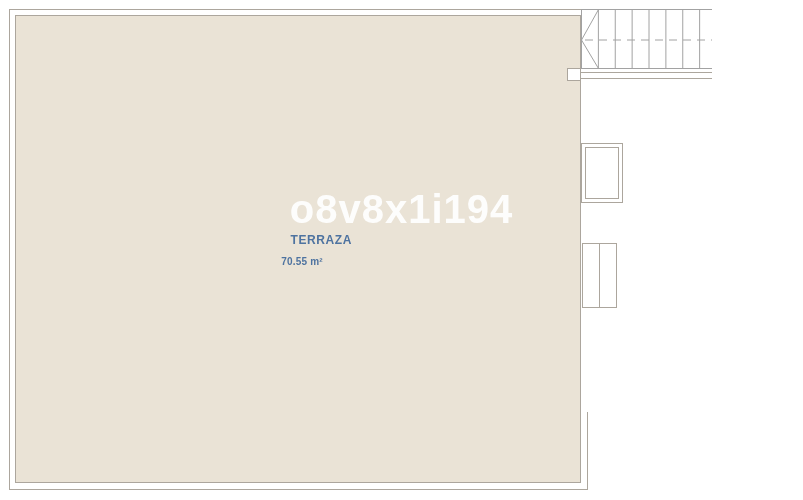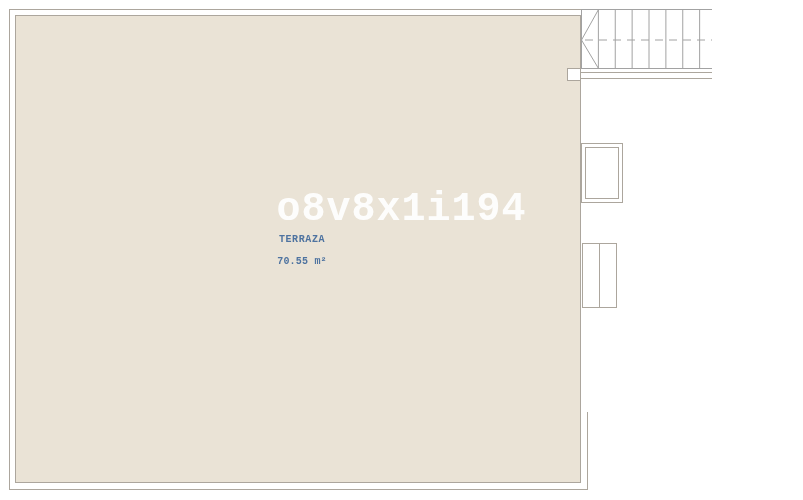--- a/index.html
+++ b/index.html
@@ -2,21 +2,21 @@
 <html style="--background: #FFFFFF; --terrace_fill: #EAE3D6; --wall_line: #ACA69D; --stair_line: #A2A2A2; --label: #4E73A0; --watermark: #FFFFFF;"><head>
 <meta charset="utf-8">
 <style>
   html, body { margin: 0; padding: 0; background: #ffffff; }
   .canvas {
     position: relative;
     width: 712px;
     height: 500px;
     background: var(--background, #ffffff);
     overflow: hidden;
-    font-family: Liberation Mono, monospace;
+    font-family: Liberation Sans, sans-serif;
   }
   .outer-wall {
     position: absolute;
     left: 9px; top: 9px;
     width: 579px; height: 481px;
     box-sizing: border-box;
     border: 1px solid var(--wall_line, #aca69d);
     border-right: none;
   }
   .terrace-floor {
@@ -48,21 +48,21 @@
     user-select: none;
   }
   .room-label {
     position: absolute;
     left: 252px; top: 234px;
     width: 100px;
     text-align: center;
     color: var(--label, #4e73a0);
     line-height: 12px;
   }
-  .room-name { font-size: 10px; font-weight: 700; letter-spacing: 0.6px; }
+  .room-name { font-size: 12px; font-weight: 700; letter-spacing: 0.6px; text-align: right; }
   .room-area { font-size: 10px; font-weight: 600; letter-spacing: 0.2px; margin-top: 10px; }
 </style>
 </head>
 <body>
 
 <div class="canvas">
 
   <div class="outer-wall"></div>
   <div class="terrace-floor"></div>
 

